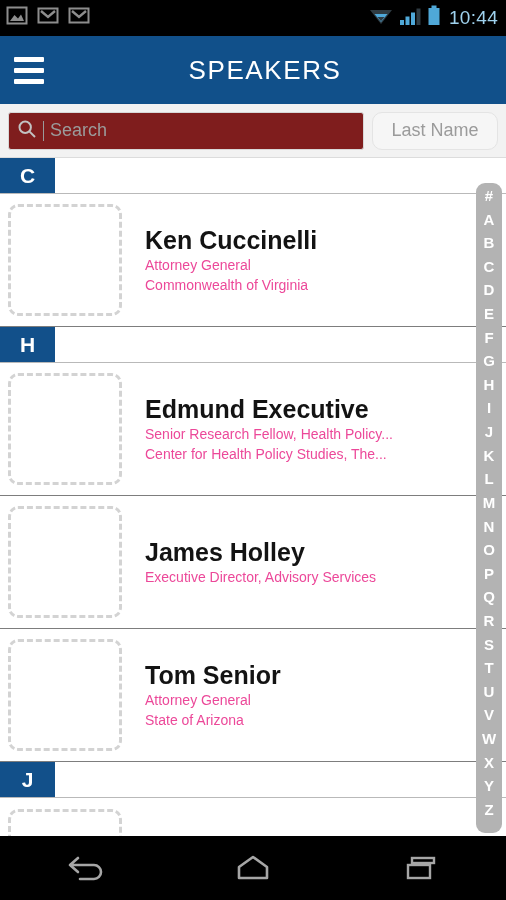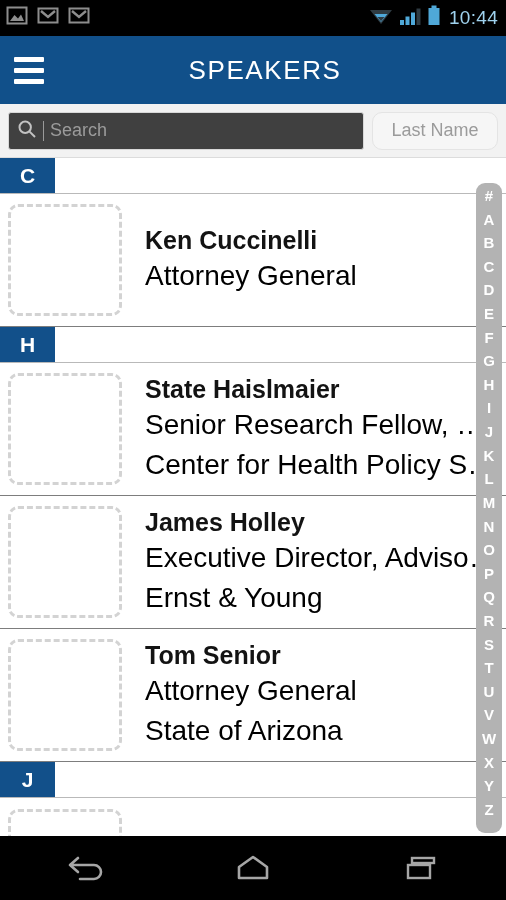--- a/index.html
+++ b/index.html
@@ -49,21 +49,21 @@
   }
 
   
   .searchrow {
     height: 54px; background: #f2f2f2;
     border-bottom: 1px solid #dcdcdc;
     display: flex; align-items: center; gap: 8px;
     padding: 0 8px;
   }
   .searchbox {
-    flex: 1 1 auto; height: 38px; background: #404040;
+    flex: 1 1 auto; height: 38px; background: #7f1d1d;
     border: 1px solid #d8d8d8; border-radius: 3px;
     display: flex; align-items: center; padding: 0 8px; gap: 6px;
   }
   .search-icon { flex: 0 0 auto; display: block; }
   .caret {
     width: 1px; height: 20px; background: #9a9a9a; flex: 0 0 auto;
   }
   .search-ph {
     color: #9b9b9b; font-size: 18px; flex: 1 1 auto;
     white-space: nowrap; overflow: hidden;
@@ -105,21 +105,21 @@
     background: #ffffff;
   }
   .row-text {
     flex: 1 1 auto; min-width: 0; padding-left: 23px; padding-right: 8px;
   }
   .r-name {
     font-size: 25px; font-weight: 700; color: #131313;
     line-height: 1.28; white-space: nowrap; overflow: hidden;
   }
   .r-title, .r-org {
-    font-size: 28px; color: #000000; line-height: 1.42;
+    font-size: 14px; color: #ec4899; line-height: 1.42;
     white-space: nowrap; overflow: hidden; text-overflow: ellipsis;
   }
   .row.partial { border-bottom: none; }
 
   
   .alpha-index {
     position: absolute; right: 4px; top: 183px;
     width: 26px; height: 650px;
     background: #b3b3b3; border-radius: 9px;
     display: flex; flex-direction: column;
@@ -219,40 +219,40 @@
   <div class="list" id="list">
       <div class="section-header">
         <div class="section-tab">C</div>
         <div class="section-rest"></div>
       </div>
       <div class="row">
         <div class="avatar-ph"></div>
         <div class="row-text">
           <div class="r-name">Ken Cuccinelli</div>
           <div class="r-title">Attorney General</div>
+          <div class="r-org">Commonwealth of Virginia</div>
         </div>
       </div>
       <div class="section-header">
         <div class="section-tab">H</div>
         <div class="section-rest"></div>
       </div>
       <div class="row">
         <div class="avatar-ph"></div>
         <div class="row-text">
-          <div class="r-name">State Haislmaier</div>
+          <div class="r-name">Edmund Executive</div>
           <div class="r-title">Senior Research Fellow, Health Policy...</div>
           <div class="r-org">Center for Health Policy Studies, The...</div>
         </div>
       </div>
       <div class="row">
         <div class="avatar-ph"></div>
         <div class="row-text">
           <div class="r-name">James Holley</div>
           <div class="r-title">Executive Director, Advisory Services</div>
-          <div class="r-org">Ernst &amp; Young</div>
         </div>
       </div>
       <div class="row">
         <div class="avatar-ph"></div>
         <div class="row-text">
           <div class="r-name">Tom Senior</div>
           <div class="r-title">Attorney General</div>
           <div class="r-org">State of Arizona</div>
         </div>
       </div>

